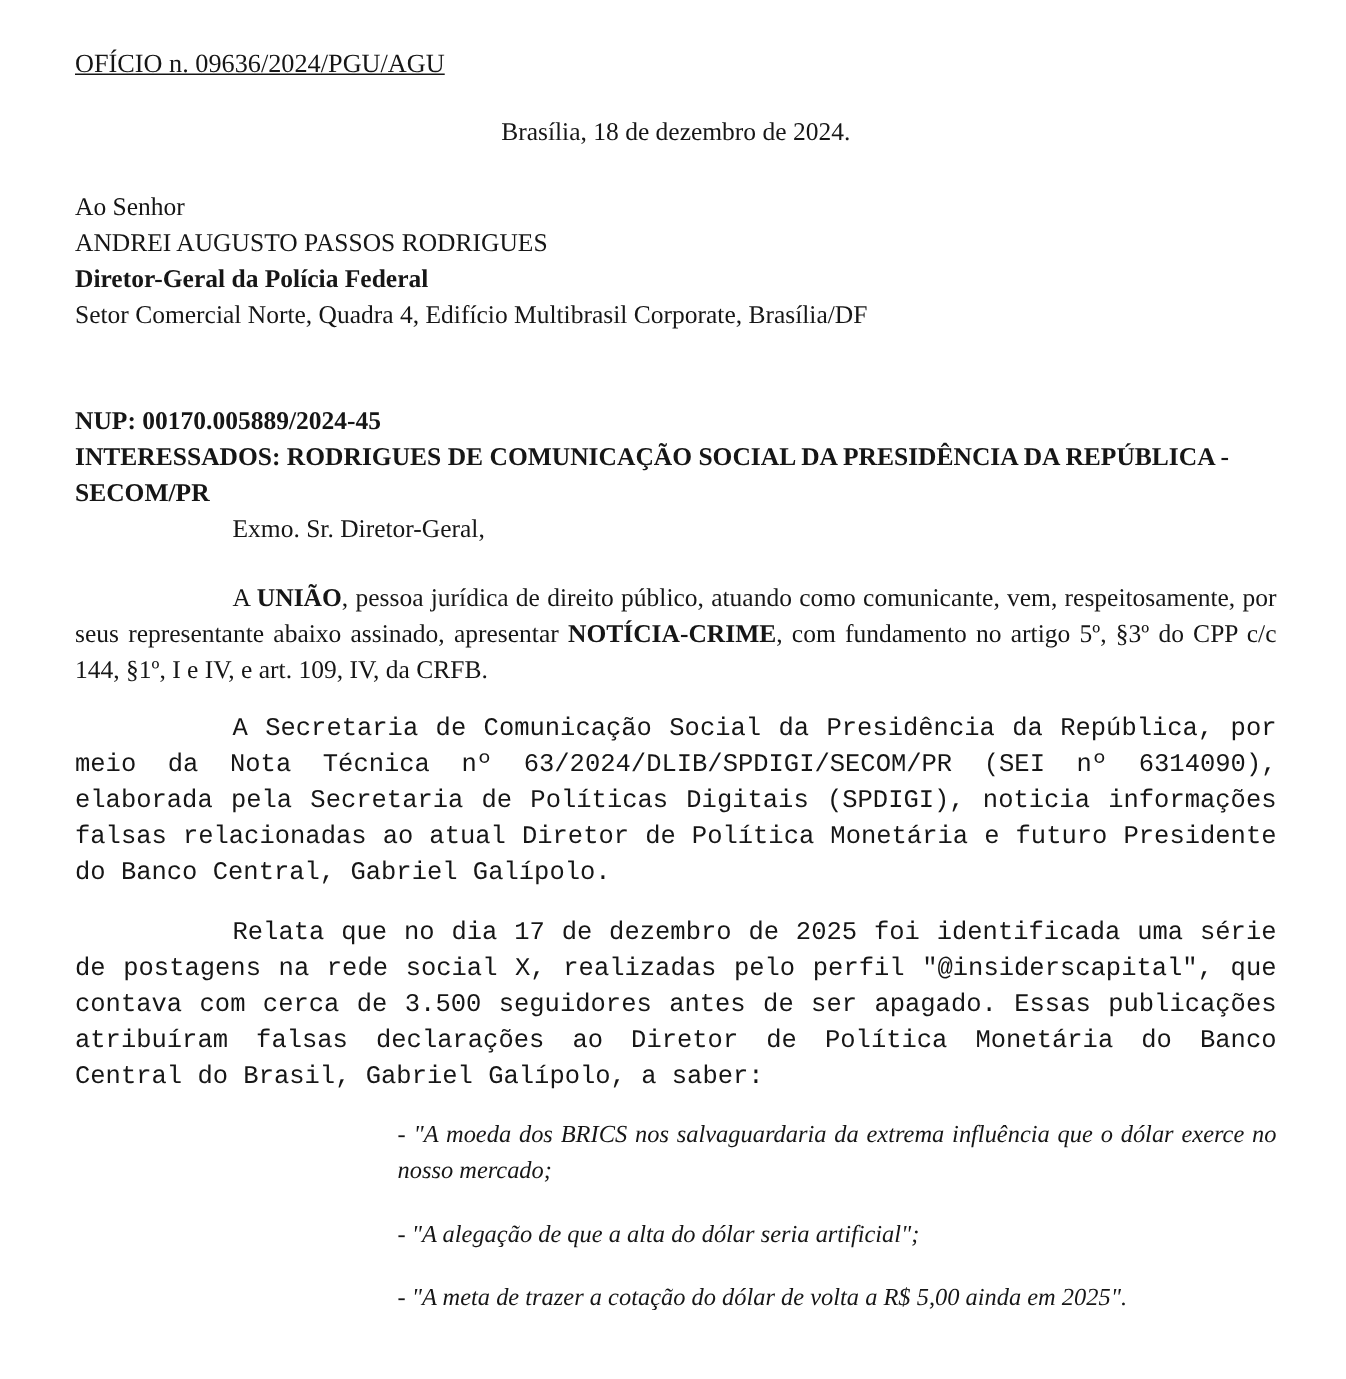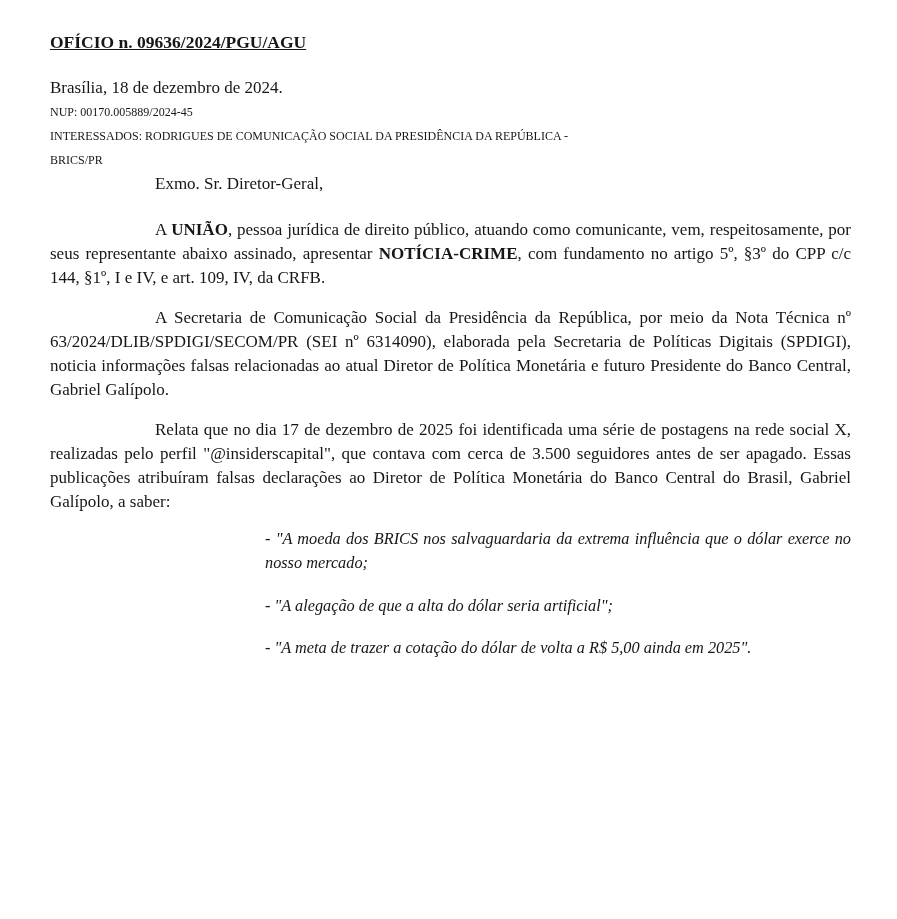--- a/index.html
+++ b/index.html
@@ -9,71 +9,77 @@
     overflow: hidden;
     font-family: "Liberation Serif", "DejaVu Serif", serif;
     color: #161616;
   }
   .page {
     width: 897px; height: 919px;
     padding: 31px 46px 0 50px;
   }
   .doc-title {
     font-size: 17.5px;
-    font-weight: bold;
+    font-weight: normal;
     text-decoration: underline;
     line-height: 22px;
   }
   .date-line {
     margin-top: 23px;
-    text-align: left;
+    text-align: center;
     font-size: 17px;
     line-height: 24px;
   }
   .addressee { margin-top: 26px; font-size: 17px; line-height: 24px; }
   .addressee .bold-line { font-weight: bold; }
-  .case-info { font-size: 12px; line-height: 24px; font-weight: normal; }
+  .case-info { margin-top: 47px; font-size: 17px; line-height: 24px; font-weight: bold; }
   .case-info .assuntos { margin-top: 2px; }
   .salutation {
     font-size: 17px; line-height: 24px;
     text-indent: 105px;
   }
   .body-para {
     font-size: 17px;
     line-height: 24px;
     text-align: justify;
     text-indent: 105px;
   }
   .p1 { margin-top: 22px; }
-  .p2, .p3 { margin-top: 16px; }
+  .p2, .p3 { margin-top: 16px; font-family: Liberation Mono, monospace; }
   .quotes { margin-top: 13px; margin-left: 215px; }
   .quote {
     font-size: 16.3px;
     font-style: italic;
     line-height: 24px;
     text-align: justify;
   }
   .q2 { margin-top: 19px; }
   .q3 { margin-top: 18px; }
   .seg-bold { font-weight: bold; }
 </style>
 </head>
 <body>
 
 <div class="page">
 
   <div class="doc-title">OFÍCIO n. 09636/2024/PGU/AGU</div>
 
   <div class="date-line">Brasília, 18 de dezembro de 2024.</div>
 
+  <div class="addressee">
+    <div>Ao Senhor</div>
+    <div>ANDREI AUGUSTO PASSOS RODRIGUES</div>
+    <div class="bold-line">Diretor-Geral da Polícia Federal</div>
+    <div>Setor Comercial Norte, Quadra 4, Edifício Multibrasil Corporate, Brasília/DF</div>
+  </div>
 
   <div class="case-info">
     <div>NUP: 00170.005889/2024-45</div>
     <div>INTERESSADOS: RODRIGUES DE COMUNICAÇÃO SOCIAL DA PRESIDÊNCIA DA REPÚBLICA -</div>
-    <div>BRICS/PR</div>
+    <div>SECOM/PR</div>
   </div>
 
   <div class="salutation">Exmo. Sr. Diretor-Geral,</div>
 
   <p class="body-para p1"><span>A </span><span class="seg-bold">UNIÃO</span><span>, pessoa jurídica de direito público, atuando como comunicante, vem, respeitosamente, por seus representante abaixo assinado, apresentar </span><span class="seg-bold">NOTÍCIA-CRIME</span><span>, com fundamento no artigo 5º, §3º do CPP c/c 144, §1º, I e IV, e art. 109, IV, da CRFB.</span></p>
 
   <p class="body-para p2"><span>A Secretaria de Comunicação Social da Presidência da República, por meio da Nota Técnica nº 63/2024/DLIB/SPDIGI/SECOM/PR (SEI nº 6314090), elaborada pela Secretaria de Políticas Digitais (SPDIGI), noticia informações falsas relacionadas ao atual Diretor de Política Monetária e futuro Presidente do Banco Central, Gabriel Galípolo.</span></p>
 
   <p class="body-para p3"><span>Relata que no dia 17 de dezembro de 2025 foi identificada uma série de postagens na rede social X, realizadas pelo perfil "@insiderscapital", que contava com cerca de 3.500 seguidores antes de ser apagado. Essas publicações atribuíram falsas declarações ao Diretor de Política Monetária do Banco Central do Brasil, Gabriel Galípolo, a saber:</span></p>
 

